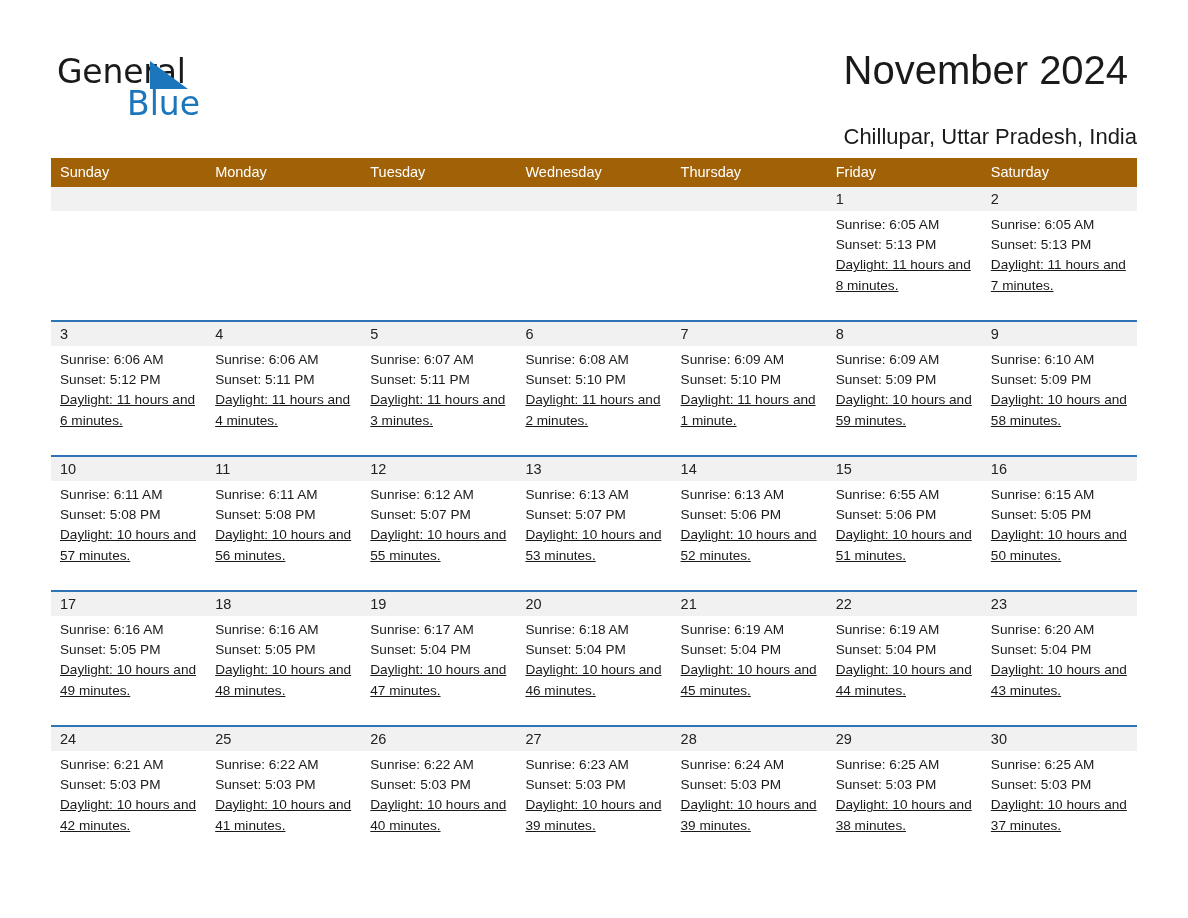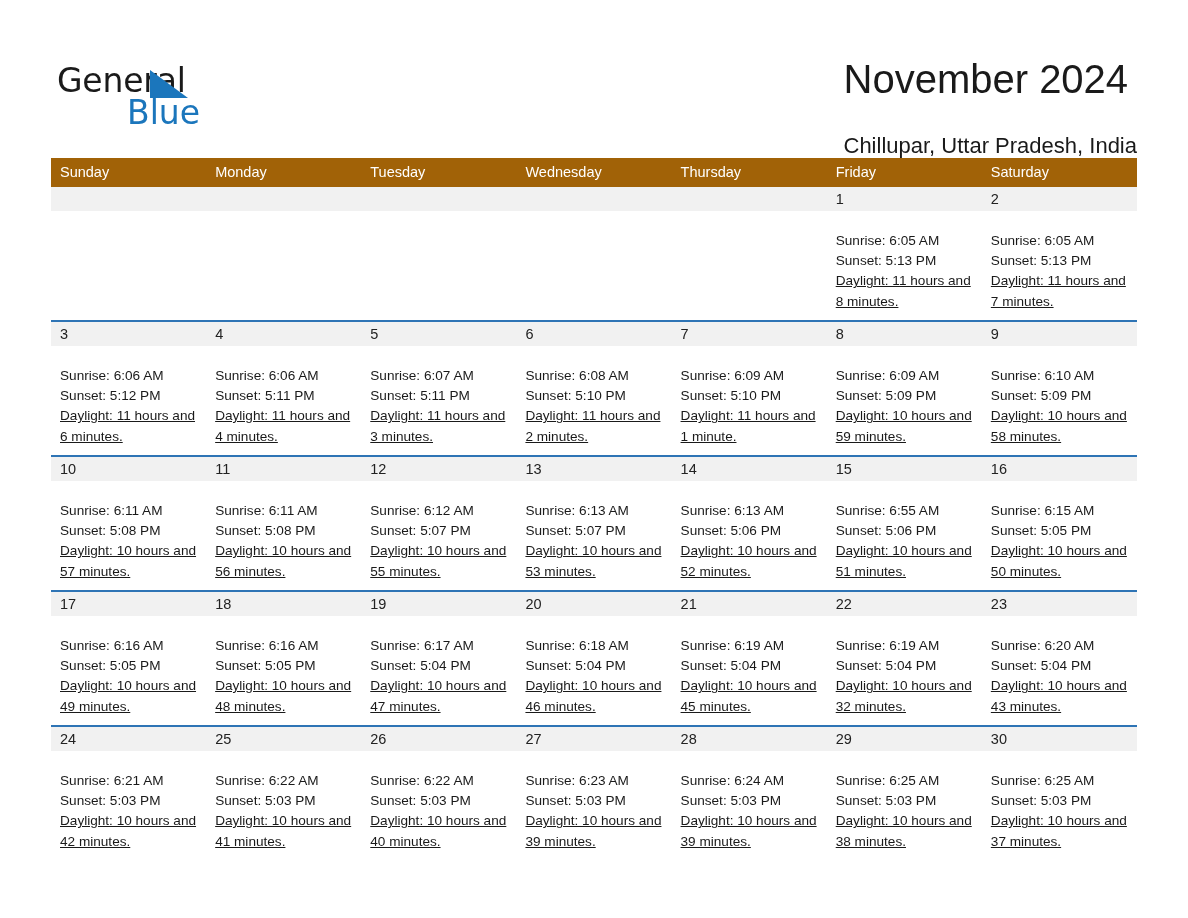--- a/index.html
+++ b/index.html
@@ -18,21 +18,21 @@
     position: relative;
     width: 1188px;
     height: 918px;
     box-sizing: border-box;
   }
 
   
   .header {
     position: absolute;
     left: 0;
-    top: 9px;
+    top: 0;
     width: 1188px;
     height: 129px;
   }
 
   .logo {
     position: absolute;
     left: 57px;
     top: 52px;
     width: 260px;
     height: 70px;
@@ -137,21 +137,21 @@
     box-sizing: border-box;
   }
   .daynum {
     font-size: 14.5px;
     color: #222222;
     line-height: 24px;
     padding-left: 9px;
     display: block;
   }
   .day-body {
-    padding: 20px 8px 0 9px;
+    padding: 4px 8px 0 9px;
   }
   .day-line {
     font-size: 13.6px;
     line-height: 20.2px;
     color: #1a1a1a;
     white-space: nowrap;
   }
   .day-line.wrap {
     white-space: normal;
     text-decoration: underline;
@@ -432,21 +432,21 @@
               <div class="day-line wrap">Daylight: 10 hours and 45 minutes.</div>
             </div>
           </div>
           <div class="day">
             <div class="daynum-band">
               <span class="daynum">22</span>
             </div>
             <div class="day-body">
               <div class="day-line">Sunrise: 6:19 AM</div>
               <div class="day-line">Sunset: 5:04 PM</div>
-              <div class="day-line wrap">Daylight: 10 hours and 32 minutes.</div>
+              <div class="day-line wrap">Daylight: 10 hours and 44 minutes.</div>
             </div>
           </div>
           <div class="day">
             <div class="daynum-band">
               <span class="daynum">23</span>
             </div>
             <div class="day-body">
               <div class="day-line">Sunrise: 6:20 AM</div>
               <div class="day-line">Sunset: 5:04 PM</div>
               <div class="day-line wrap">Daylight: 10 hours and 43 minutes.</div>

